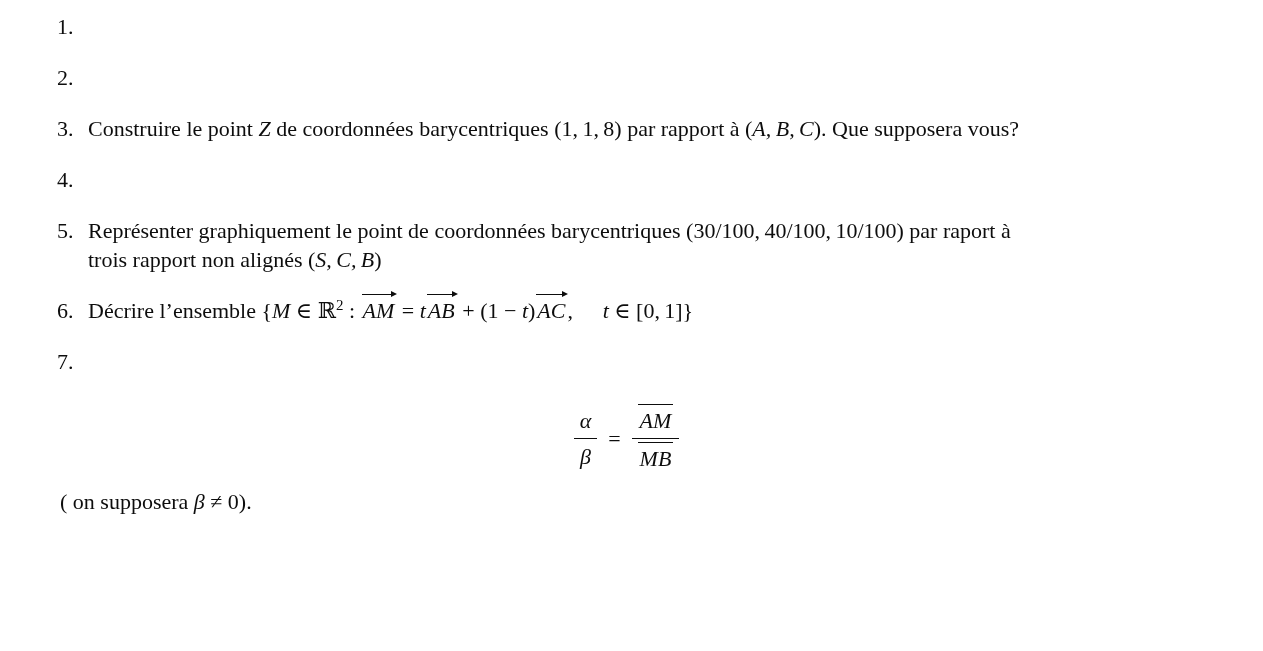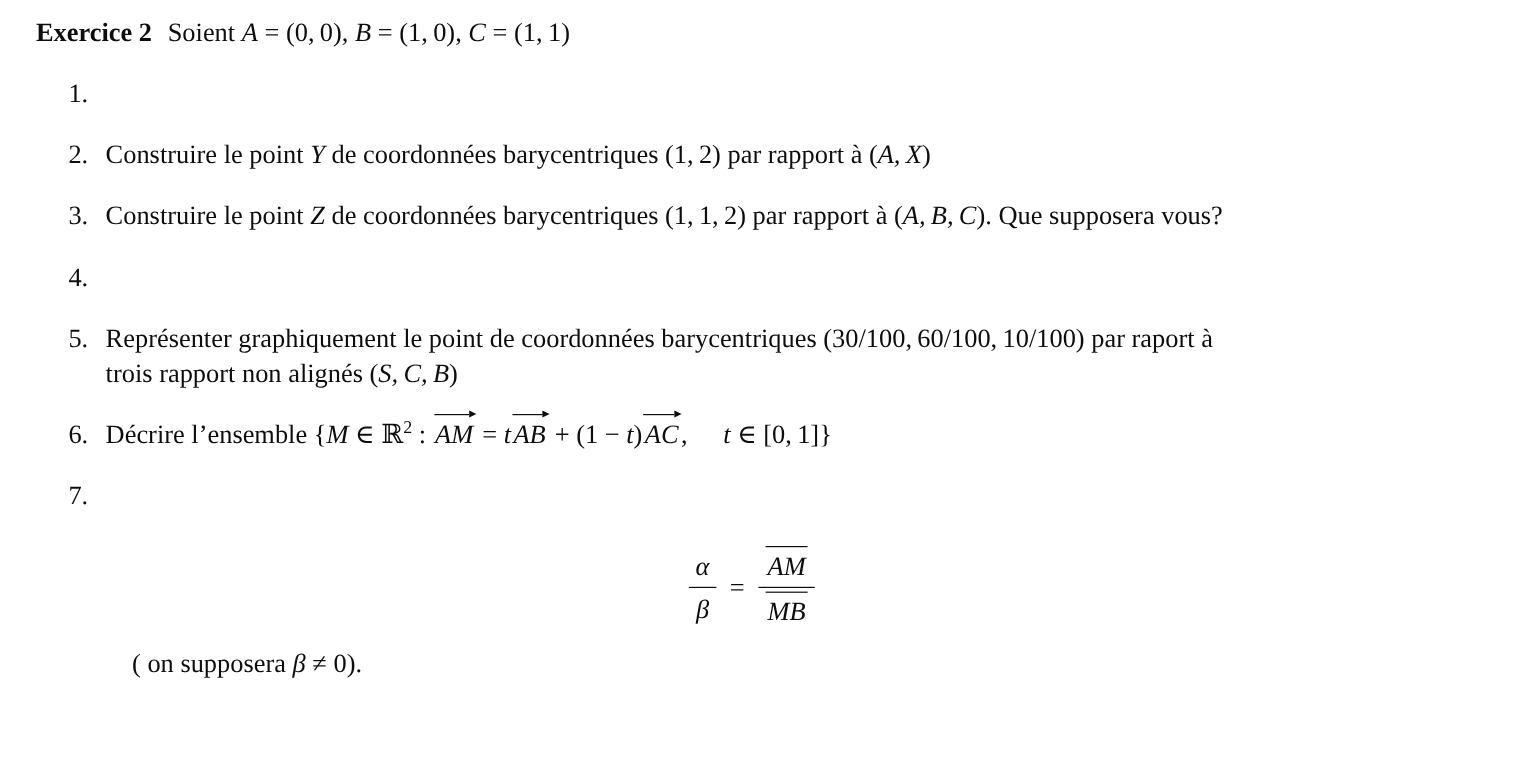--- a/index.html
+++ b/index.html
@@ -64,49 +64,45 @@
     padding: 0 6px 3px;
     border-bottom: 1.4px solid currentColor;
   }
   .frac .fden { display: block; padding: 3px 6px 0; }
   .ol {
     display: inline-block;
     border-top: 1.4px solid currentColor;
     padding: 1px 2px 0;
   }
 
-  .note { margin-left: 80px; }
+  .note { margin-left: 30px; }
 </style>
 </head>
 <body>
 
 <div class="doc">
 
-  <div class="title">
-    <span class="bold">Exercice 2</span><span><span class="seg">Soient </span><span class="mi">A</span><span class="seg"> = (0, 0), </span><span class="mi">B</span><span class="seg"> = (1, 0), </span><span class="mi">C</span><span class="seg"> = (1, 1)</span></span>
-  </div>
 
   <div>
     <div class="item">
       <span class="inum">1.</span>
     </div>
     <div class="item">
       <span class="inum">2.</span>
-      <div class="itext"><span class="seg">Construire le point </span><span class="mi">Y</span><span class="seg"> de coordonnées barycentriques (1, 2) par rapport à (</span><span class="mi">A, X</span><span class="seg">)</span></div>
     </div>
     <div class="item">
       <span class="inum">3.</span>
-      <div class="itext"><span class="seg">Construire le point </span><span class="mi">Z</span><span class="seg"> de coordonnées barycentriques (1, 1, 2) par rapport à (</span><span class="mi">A, B, C</span><span class="seg">). Que supposera vous?</span></div>
+      <div class="itext"><span class="seg">Construire le point </span><span class="mi">Z</span><span class="seg"> de coordonnées barycentriques (1, 1, 8) par rapport à (</span><span class="mi">A, B, C</span><span class="seg">). Que supposera vous?</span></div>
     </div>
     <div class="item">
       <span class="inum">4.</span>
     </div>
     <div class="item">
       <span class="inum">5.</span>
-      <div class="itext"><span class="seg">Représenter graphiquement le point de coordonnées barycentriques (30/100, 60/100, 10/100) par raport à</span><br><span class="seg">trois rapport non alignés (</span><span class="mi">S, C, B</span><span class="seg">)</span></div>
+      <div class="itext"><span class="seg">Représenter graphiquement le point de coordonnées barycentriques (30/100, 40/100, 10/100) par raport à</span><br><span class="seg">trois rapport non alignés (</span><span class="mi">S, C, B</span><span class="seg">)</span></div>
     </div>
     <div class="item">
       <span class="inum">6.</span>
       <div class="itext"><span class="seg">Décrire l’ensemble {</span><span class="mi">M</span><span class="seg"> ∈ ℝ</span><sup class="msup">2</sup><span class="seg"> : </span><span class="vec">AM</span><span class="seg"> = </span><span class="mi">t</span><span class="vec">AB</span><span class="seg"> + (1 − </span><span class="mi">t</span><span class="seg">)</span><span class="vec">AC</span><span class="seg">,</span><span class="gap"></span><span class="mi">t</span><span class="seg"> ∈ [0, 1]}</span></div>
     </div>
     <div class="item">
       <span class="inum">7.</span>
     </div>
   </div>
 

